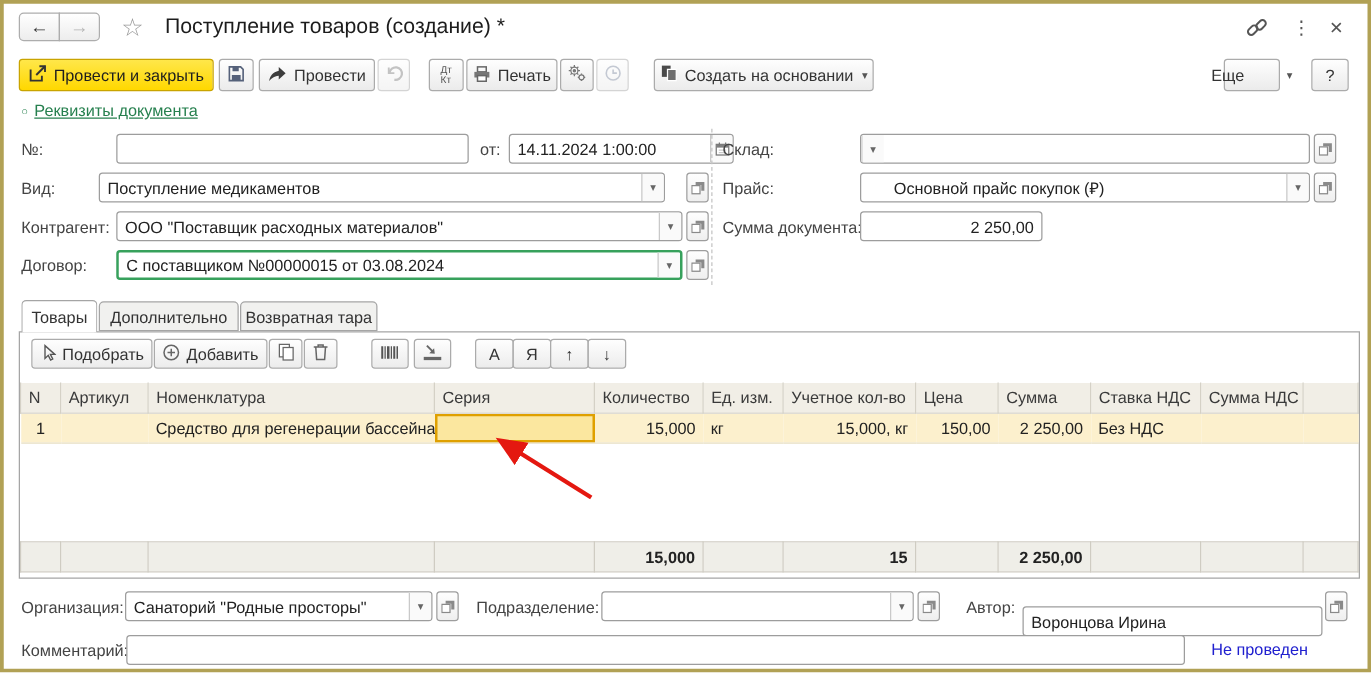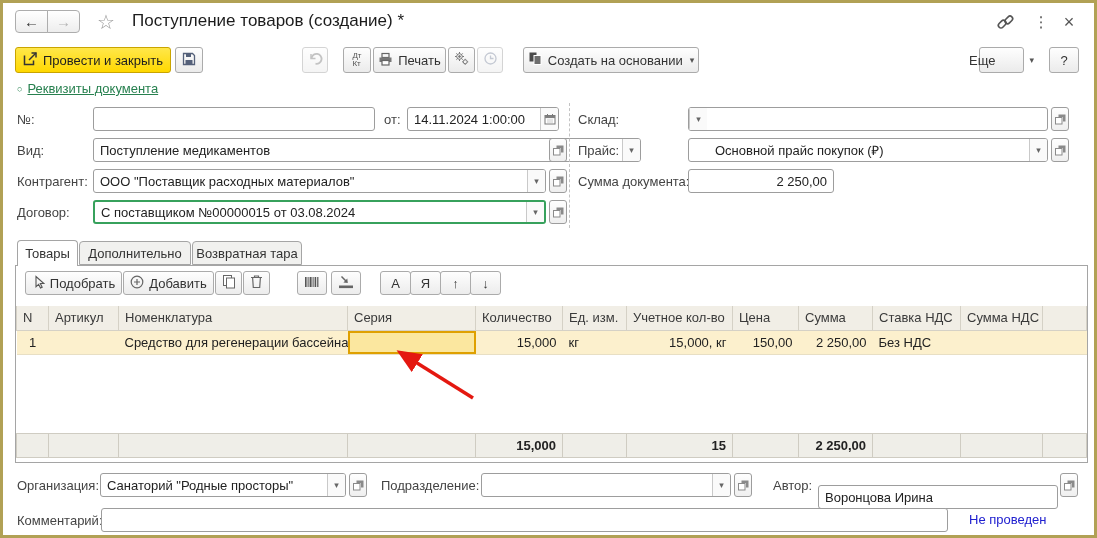--- a/index.html
+++ b/index.html
@@ -105,20 +105,28 @@
   </div>
   <div class="btn" style="left:172px; width:28px;">
     <span>
       <svg width="14" height="14">
           <path d="M1.5 1.5 h9 l2 2 v9 h-11 z" fill="none" stroke="#55617a" stroke-width="1.3"></path>
           <rect x="4" y="1.5" width="5" height="3.5" fill="#55617a"></rect>
           <rect x="3.5" y="8" width="7" height="4.5" fill="#55617a"></rect>
         </svg>
     </span>
   </div>
+  <div class="btn" style="left:204px; width:93px;">
+    <span>
+      <svg width="16" height="14">
+          <path d="M9 1.5 l5.5 5 -5.5 5 v-3 C5 9 3 10.5 1.3 13 1.9 8.6 4.2 5.8 9 4.6 Z" fill="#3d3d3d"></path>
+        </svg>
+    </span>
+    <span>Провести</span>
+  </div>
   <div class="btn disabled" style="left:299px; width:26px;">
     <span>
       <svg width="15" height="15">
           <path d="M3 3 v4.5 h4.5" fill="none" stroke="#888" stroke-width="1.5"></path>
           <path d="M3.6 7.2 A5 5 0 1 1 7.5 12.7" fill="none" stroke="#888" stroke-width="1.8"></path>
         </svg>
     </span>
   </div>
 
   <div class="btn" style="left:340px; width:28px;">
@@ -182,34 +190,34 @@
   <a id="requisites-link">
     <span class="bullet">○</span>
     <span class="txt">Реквизиты документа</span>
   </a>
 
   <span class="lbl" style="left:14px; top:109px;">№:</span>
   <div class="fieldbox" style="left:90px; top:104px; width:282px;">
     <span class="txt"></span>
   </div>
   <span class="lbl" style="left:381px; top:109px;">от:</span>
-  <div class="fieldbox" style="left:404px; top:104px; width:152px;">
+  <div class="fieldbox" style="left:404px; top:104px; width:180px;">
     <span class="txt">14.11.2024  1:00:00</span>
     <span class="dd">
       <svg width="12" height="12">
           <rect x="1" y="2.5" width="10" height="8.5" fill="#fff" stroke="#777"></rect>
           <rect x="1" y="2.5" width="10" height="2.6" fill="#808080"></rect>
           <path d="M3.5 1 v2.5 M8.5 1 v2.5" stroke="#777"></path>
           <path d="M3 7 h6 M3 9 h6" stroke="#c9c9c9"></path>
         </svg>
     </span>
   </div>
 
   <span class="lbl" style="left:14px; top:140px;">Вид:</span>
-  <div class="fieldbox" style="left:90px; top:135px; width:548px;">
+  <div class="fieldbox" style="left:76px; top:135px; width:453px;">
     <span class="txt">Поступление медикаментов</span>
     <span class="dd">▾</span>
   </div>
   <div class="openbtn" style="left:546px; top:135px;">
     <svg width="11" height="11">
         <path d="M3.5 .5 h7 v7 h-2.5 v-4.5 h-4.5 z" fill="#8a8a8a"></path>
         <rect x=".5" y="3.5" width="6.5" height="6.5" fill="#fff" stroke="#8a8a8a"></rect>
       </svg>
   </div>
 

